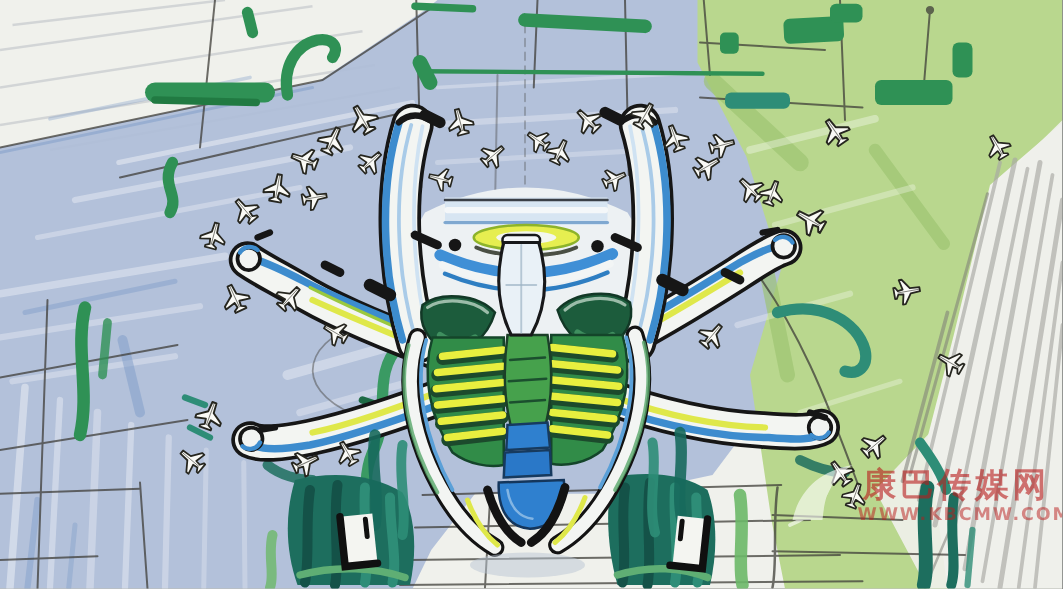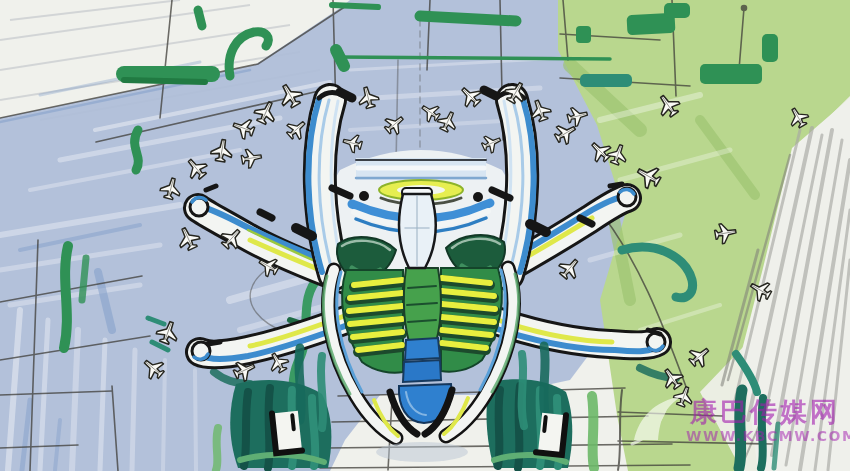--- a/index.html
+++ b/index.html
@@ -1,19 +1,19 @@
 <!DOCTYPE html>
 <html><head>
 <meta charset="utf-8">
 <style>
   html,body{margin:0;padding:0;background:#222;}
   .stage{position:relative;width:850px;height:471px;overflow:hidden;background:#f0f1ec;
          font-family:"DejaVu Sans","Liberation Sans",sans-serif;}
   .stage svg{position:absolute;left:0;top:0;display:block;}
-  .watermark{position:absolute;left:630px;top:392px;width:220px;height:72px;color:#a21caf;}
+  .watermark{position:absolute;left:630px;top:368px;width:220px;height:72px;color:#b91c1c;}
   .wm-logo{position:absolute;left:2px;top:4px;width:56px;height:56px;opacity:.6;}
   .wm-name{position:absolute;left:60px;top:2px;font-size:27px;font-weight:bold;
            letter-spacing:3px;white-space:nowrap;opacity:.6;}
   .wm-url{position:absolute;left:56px;top:36px;font-size:14px;font-weight:bold;
           letter-spacing:1.5px;white-space:nowrap;opacity:.5;}
 </style>
 </head>
 <body>
 
 <div class="stage" role="img" aria-label="Hand-drawn marker and watercolor concept sketch, aerial plan view of a starfish-shaped airport terminal with six curved concourse arms, a ribbed central hall, parked aircraft along the piers, blue-gray and green landscape washes, and perspective sketch grid lines">

